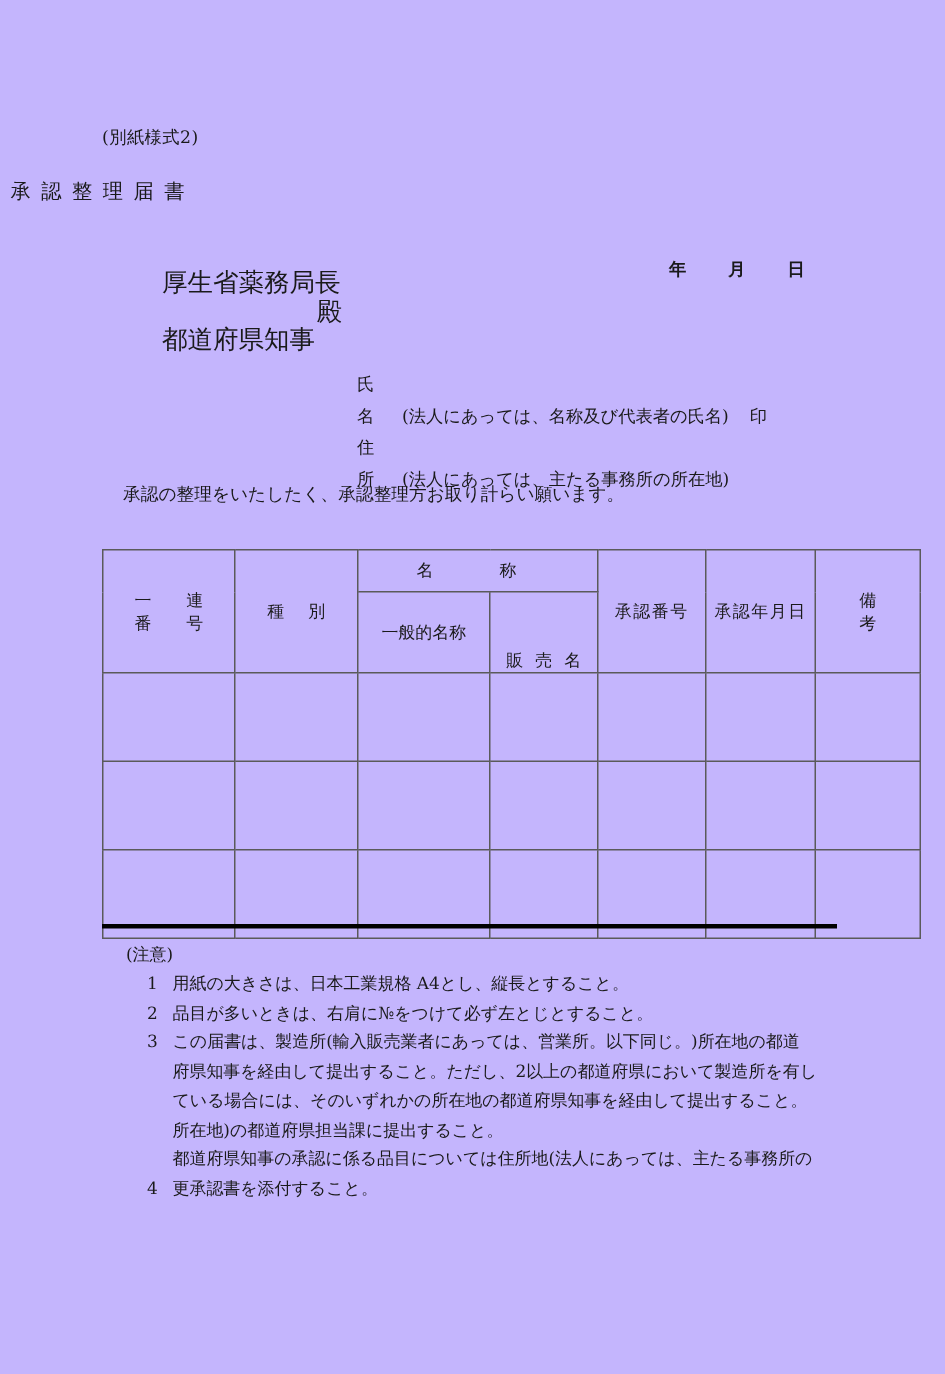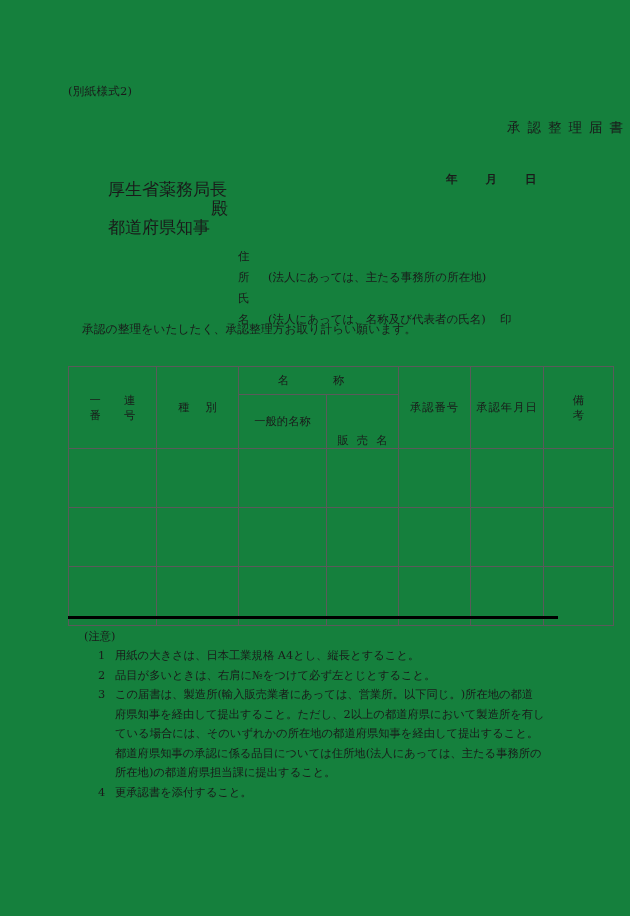--- a/index.html
+++ b/index.html
@@ -11,39 +11,39 @@
     width: 630px;
     height: 916px;
     position: relative;
     font-family: "DejaVu Serif", "Liberation Serif", serif;
     color: #1a1a1a;
     overflow: hidden;
   }
   .page {
     position: absolute;
     inset: 0;
-    background: #15803d;
+    background: #c4b5fd;
   }
 
   
   .form-tag {
     position: absolute;
     left: 68px;
     top: 84px;
     font-size: 11.5px;
     letter-spacing: 0.3px;
   }
 
   
   .doc-title {
     position: absolute;
     left: 0;
     right: 0;
     top: 119px;
-    text-align: right;
+    text-align: left;
     font-size: 13.5px;
     letter-spacing: 7px;
     padding-left: 7px;
   }
 
   
   .date-line {
     position: absolute;
     left: 430px;
     top: 158px;
@@ -215,24 +215,24 @@
   </div>
 
   <div class="addressee">
     <span>厚生省薬務局長</span>
     <span class="dono">殿</span>
     <span>都道府県知事</span>
   </div>
 
   <div class="signer">
     <div>
+      <span class="lbl">氏名</span><span>(法人にあっては、名称及び代表者の氏名)</span><span class="seal">印</span>
+    </div>
+    <div>
       <span class="lbl">住所</span><span>(法人にあっては、主たる事務所の所在地)</span>
-    </div>
-    <div>
-      <span class="lbl">氏名</span><span>(法人にあっては、名称及び代表者の氏名)</span><span class="seal">印</span>
     </div>
   </div>
 
   <div class="body-text">
     <span class="l2">承認の整理をいたしたく、承認整理方お取り計らい願います。</span>
   </div>
 
   <div class="tbl-wrap">
     <table class="form-table">
       <colgroup>
@@ -332,22 +332,22 @@
         <span class="nl">品目が多いときは、右肩に№をつけて必ず左とじとすること。</span>
       </div>
     </div>
 
     <div class="note-item">
       <div class="note-num">3</div>
       <div class="note-body">
         <span class="nl">この届書は、製造所(輸入販売業者にあっては、営業所。以下同じ。)所在地の都道</span>
         <span class="nl">府県知事を経由して提出すること。ただし、2以上の都道府県において製造所を有し</span>
         <span class="nl">ている場合には、そのいずれかの所在地の都道府県知事を経由して提出すること。</span>
+        <span class="nl">所在地)の都道府県担当課に提出すること。</span>
         <span class="nl">都道府県知事の承認に係る品目については住所地(法人にあっては、主たる事務所の</span>
-        <span class="nl">所在地)の都道府県担当課に提出すること。</span>
       </div>
     </div>
 
     <div class="note-item">
       <div class="note-num">4</div>
       <div class="note-body">
         <span class="nl-hang">更承認書を添付すること。</span>
       </div>
     </div>
   </div>

